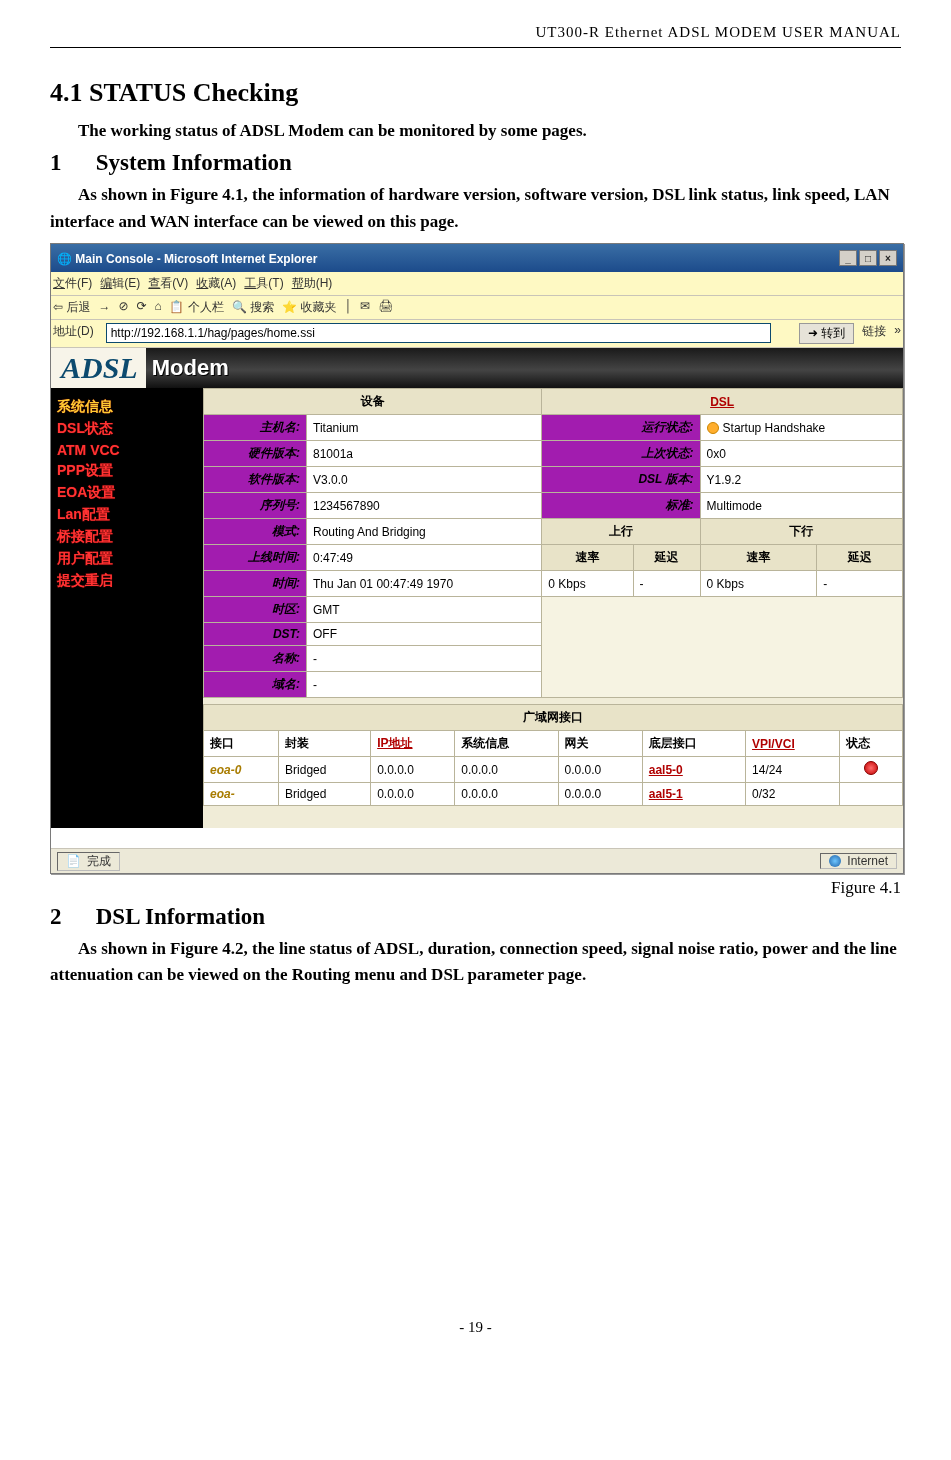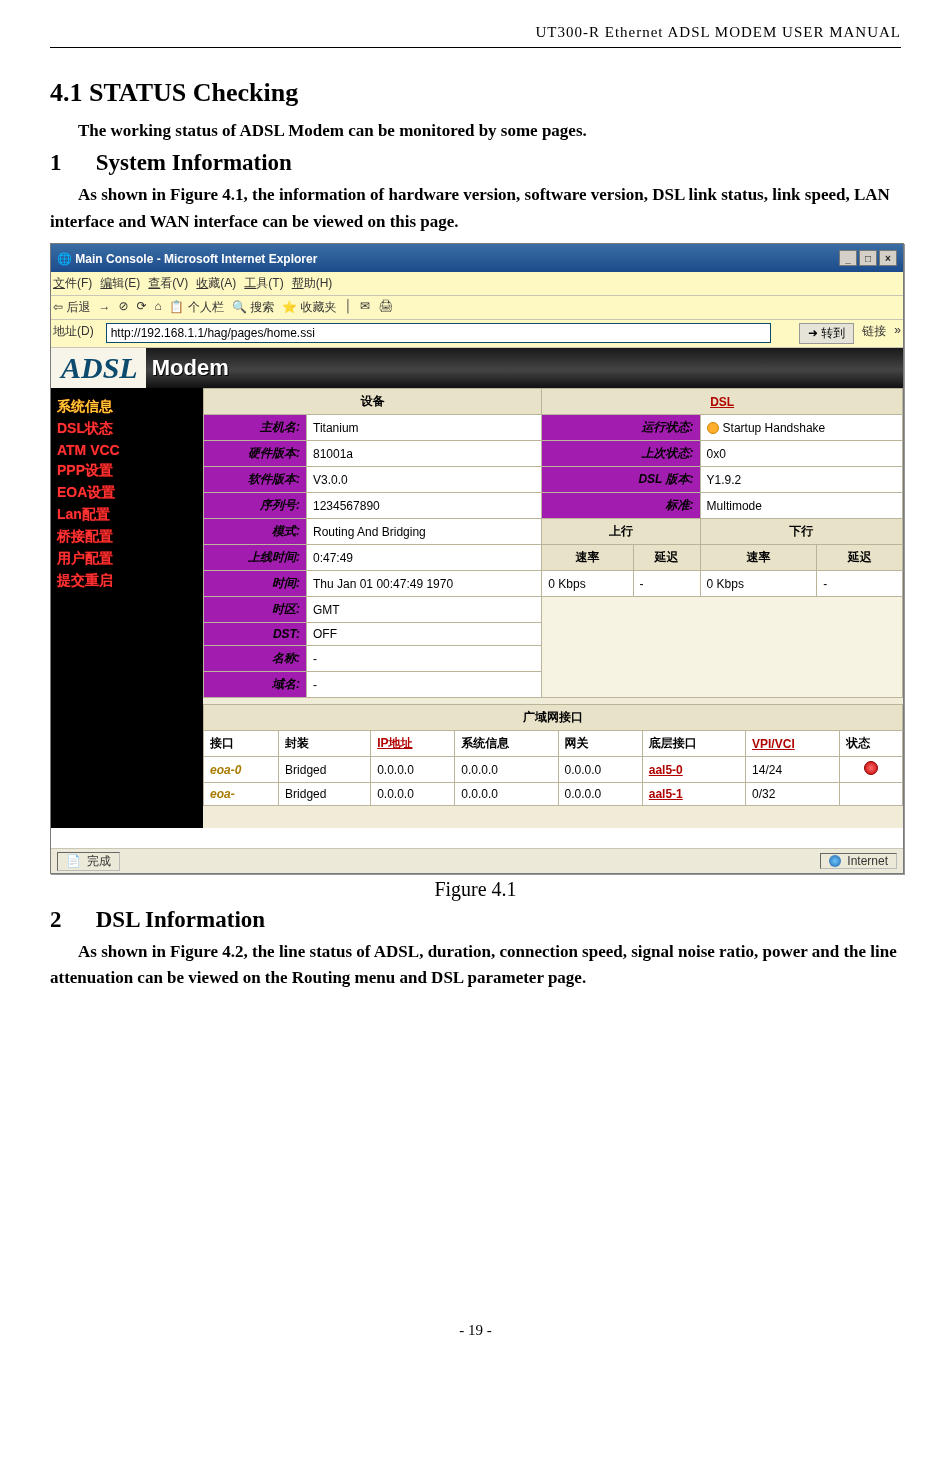--- a/index.html
+++ b/index.html
@@ -47,22 +47,22 @@
   .list-line .num {
     font-weight: bold;
     display:inline-block;
     width: 40px;
   }
   .list-line .title { font-weight: bold; }
   .figure {
     margin: 8px 0 4px 0;
   }
   .caption {
-    text-align: center;
-    font-size: 20px;
+    text-align: right;
+    font-size: 17px;
     margin: 4px 0 4px 0;
   }
   .page-number {
     text-align: center;
     font-size: 15px;
     margin-top: 330px;
   }
 
   
   .ie-window {

